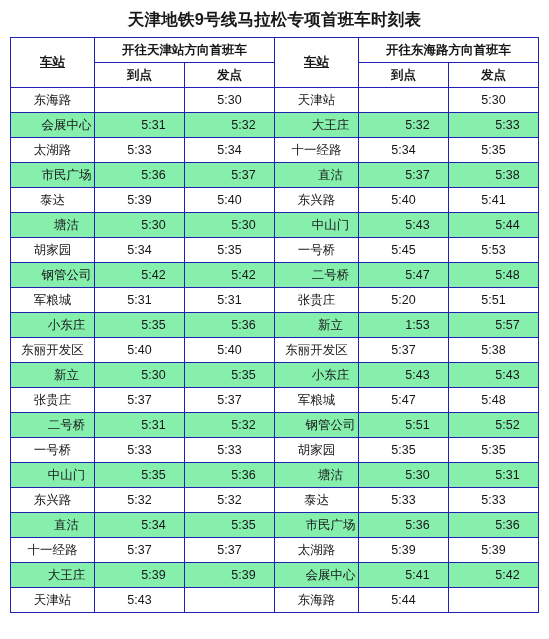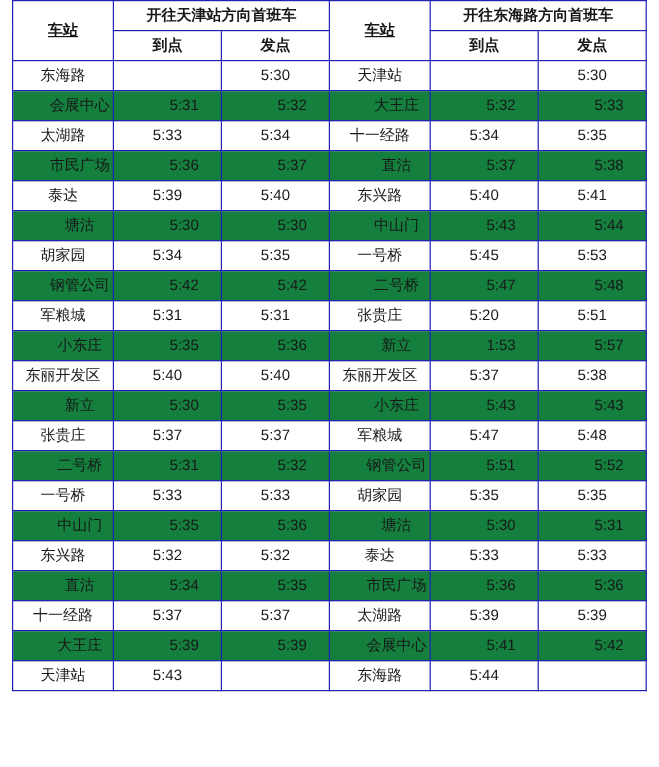--- a/index.html
+++ b/index.html
@@ -51,34 +51,35 @@
     font-size: 13px;
   }
   .hdr-tall {
     height: 50px;
     text-decoration: underline;
   }
   tbody td {
     font-weight: normal;
   }
   tbody tr.alt td {
-    background: #15803d;
+    background: #86efac;
     padding-left: 28px;
   }
   tbody tr td.station {
     font-weight: normal;
   }
   .col-station { width: 84px; }
   .col-time { width: 90px; }
 </style>
 </head>
 <body>
 
 <div class="page">
 
+  <div class="title">天津地铁9号线马拉松专项首班车时刻表</div>
 
   <table class="sched">
     <colgroup>
       <col class="col-station">
       <col class="col-time">
       <col class="col-time">
       <col class="col-station">
       <col class="col-time">
       <col class="col-time">
     </colgroup>

